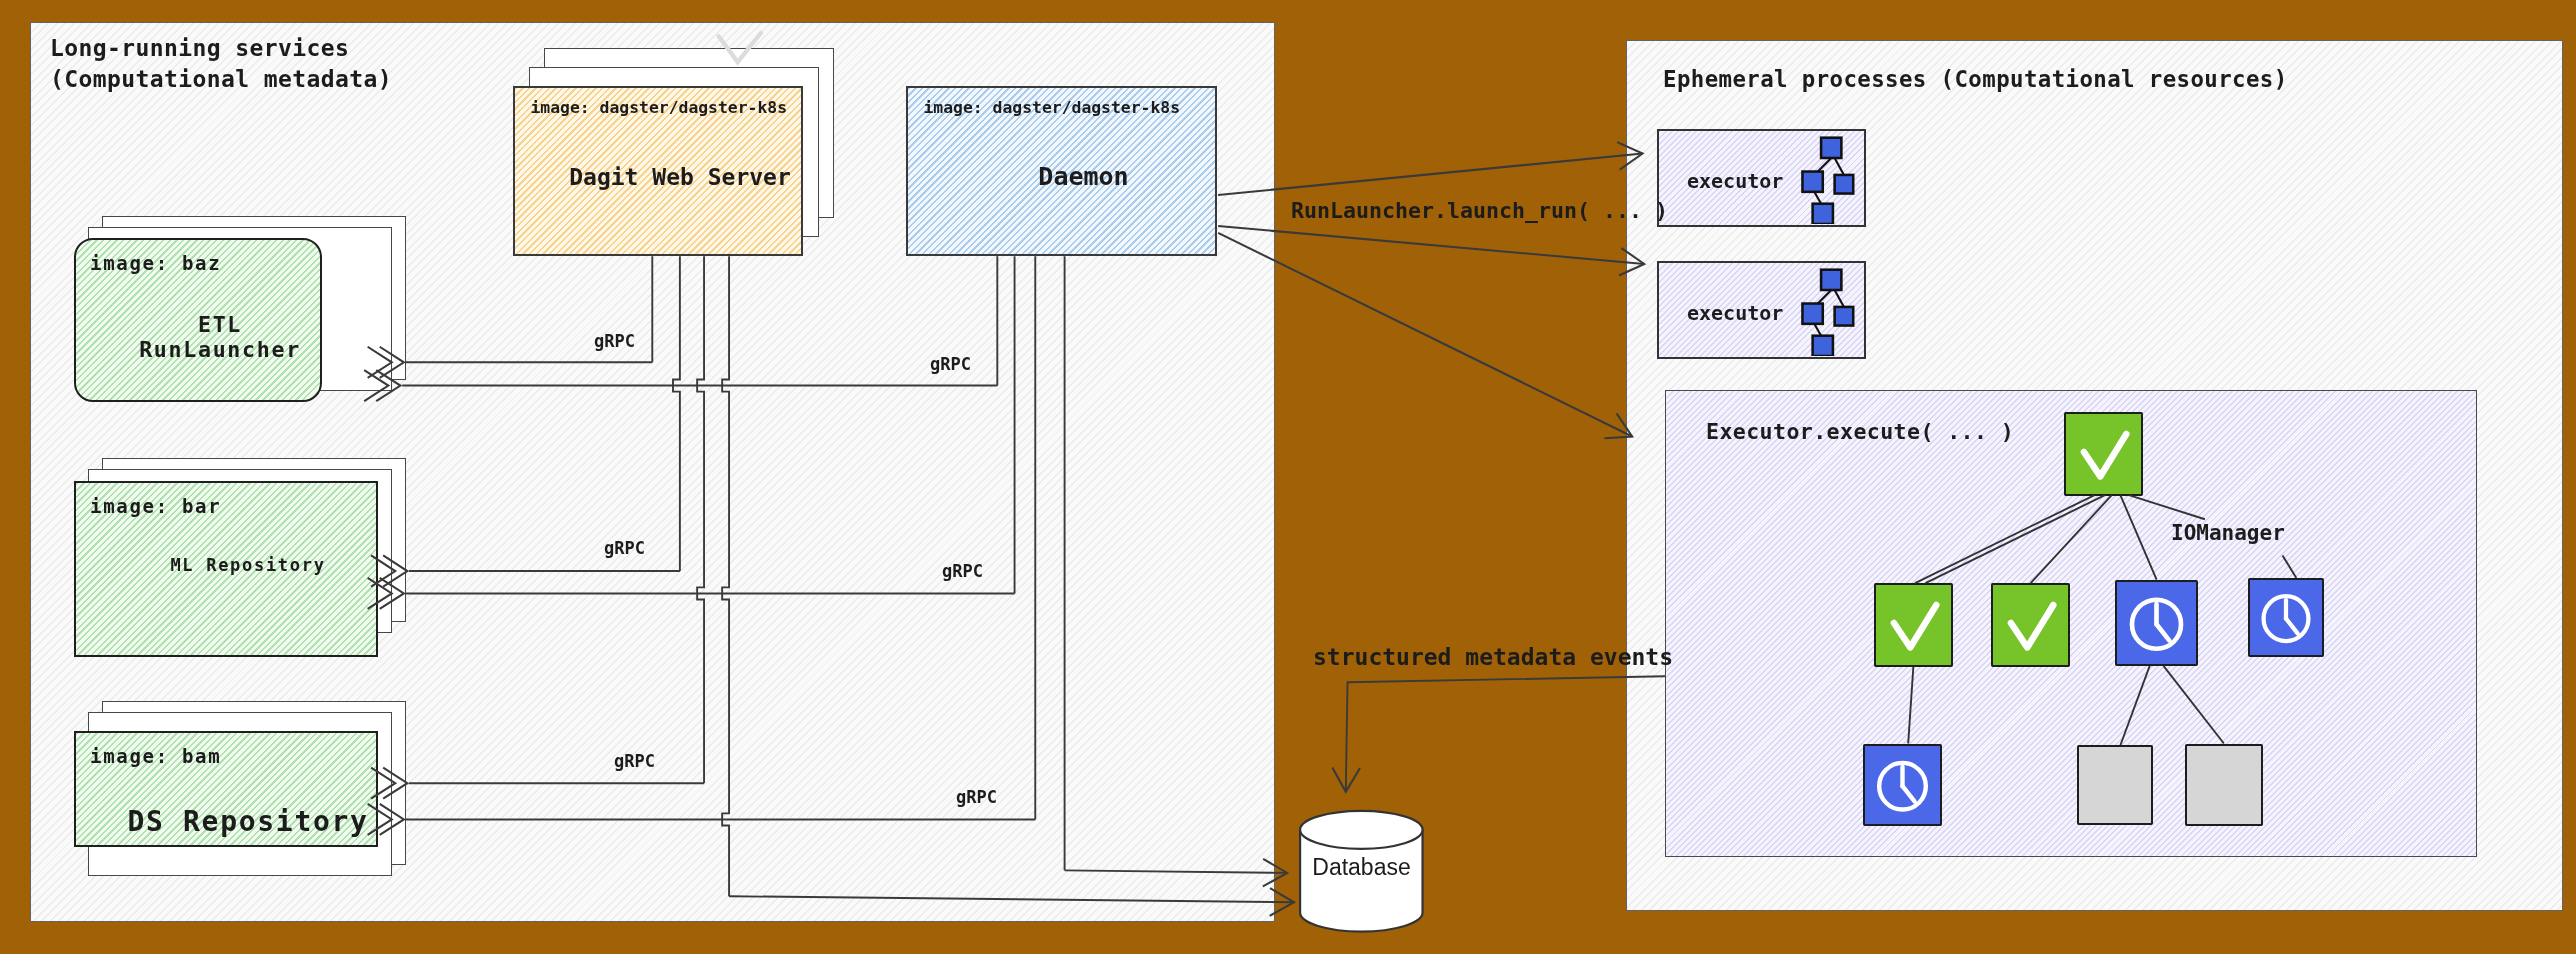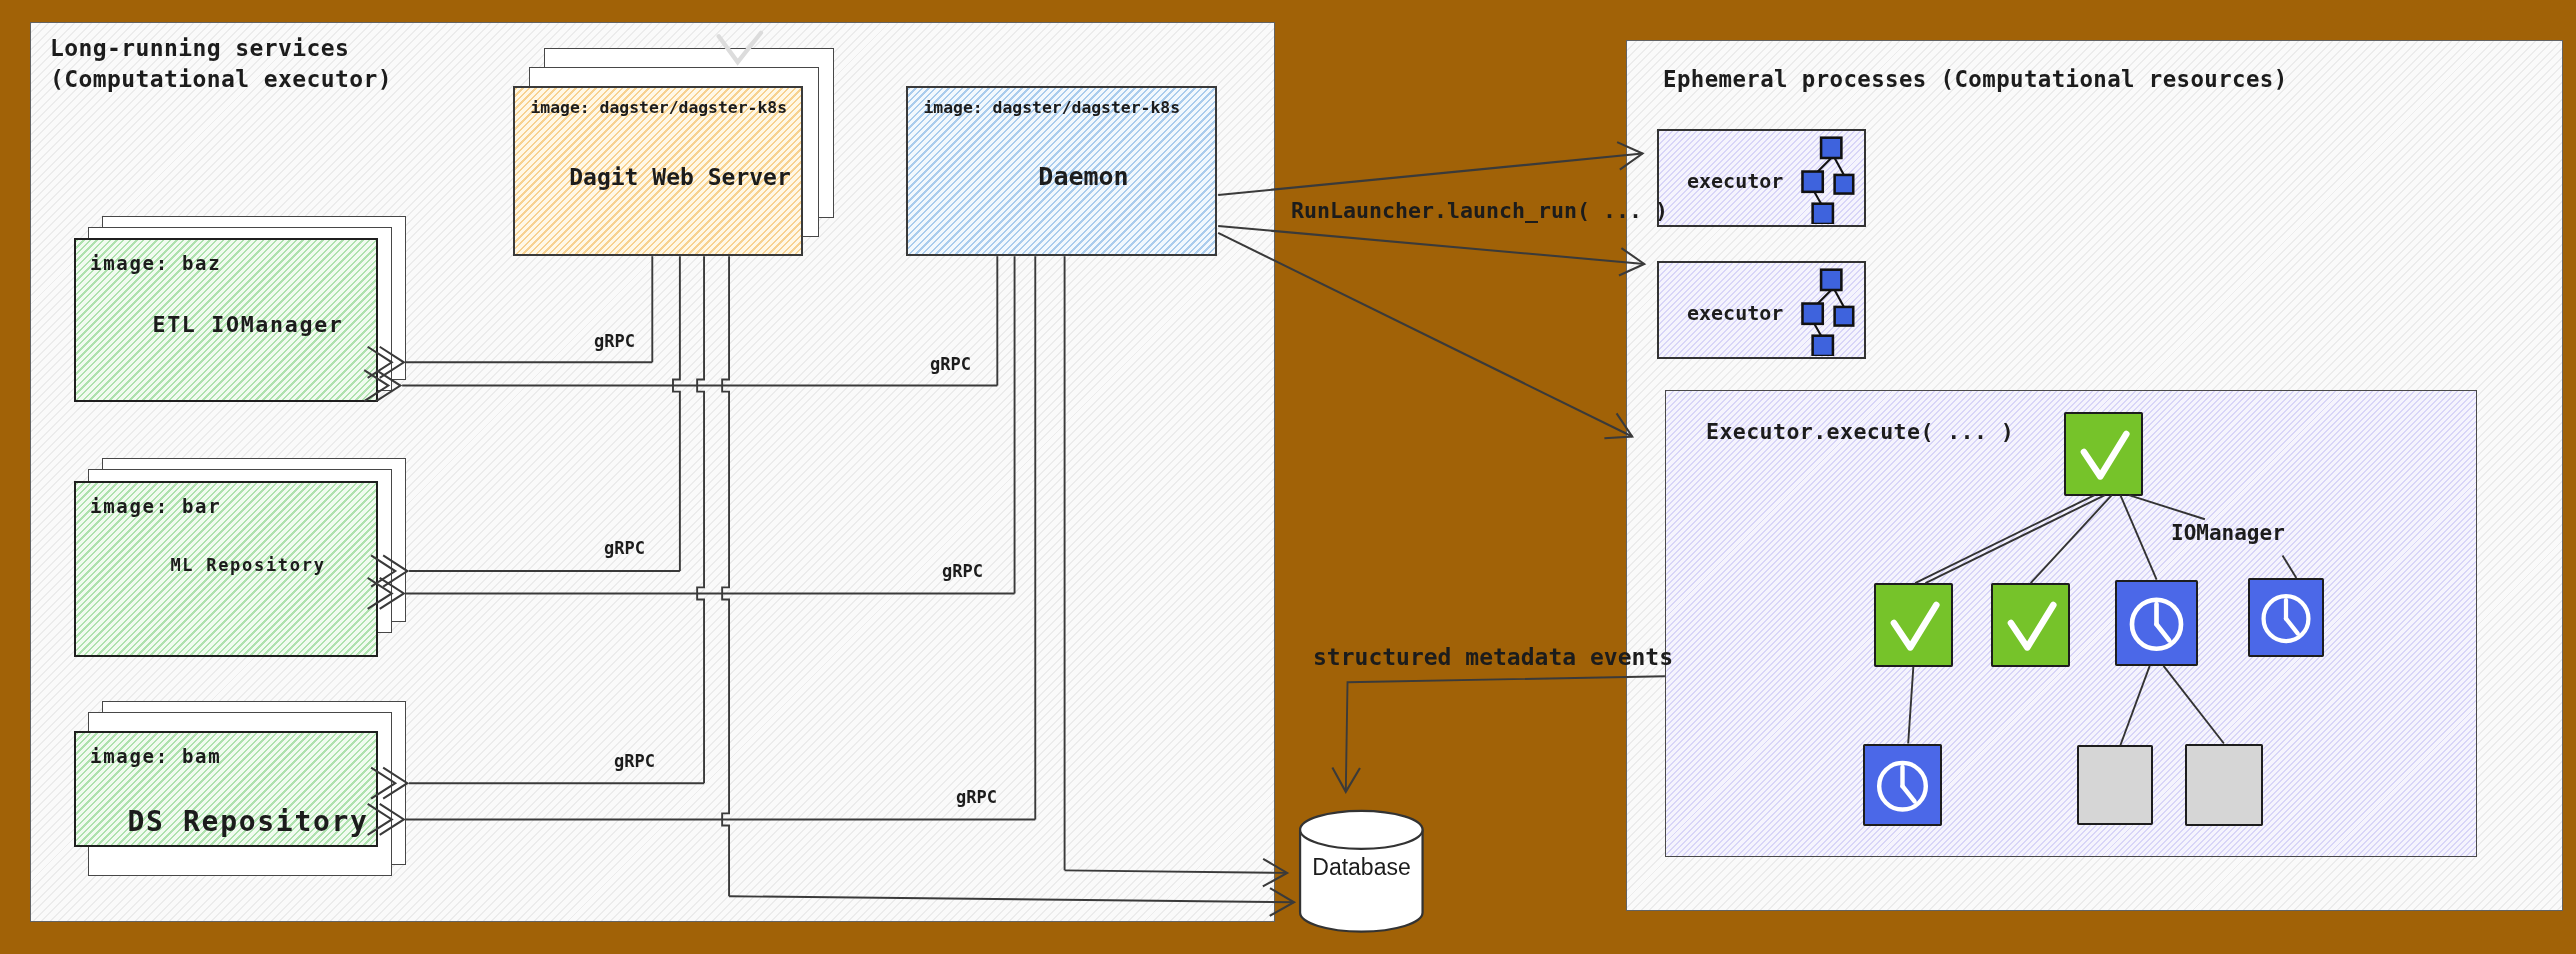--- a/index.html
+++ b/index.html
@@ -49,40 +49,40 @@
   .db-label{font-family:"Liberation Sans", sans-serif;font-size:23px;font-weight:400;text-align:center;z-index:6;}
 </style>
 </head>
 <body>
 
 <div id="canvas">
 
   <div class="abs panel" style="left:30px;top:21.6px;width:1245px;height:900px;"></div>
   <div class="abs panel-title" style="left:50px;top:33px;">
     <div>Long-running services</div>
-    <div>(Computational executor)</div>
+    <div>(Computational metadata)</div>
   </div>
 
   <div class="abs sheet" style="left:544px;top:48px;width:290px;height:170px;"></div>
   <div class="abs sheet" style="left:529px;top:67px;width:290px;height:170px;"></div>
   <div class="abs hatch-yellow" style="left:513px;top:86px;width:290px;height:170px;">
     <div class="img-label">image: dagster/dagster-k8s</div>
     <div class="box-title" style="top:76px;font-size:23px;">Dagit Web Server</div>
   </div>
 
   <div class="abs hatch-blue" style="left:906px;top:86px;width:311px;height:170px;">
     <div class="img-label">image: dagster/dagster-k8s</div>
     <div class="box-title" style="top:74px;font-size:25px;">Daemon</div>
   </div>
 
   <div class="abs sheet" style="left:102px;top:216px;width:304px;height:164px;"></div>
   <div class="abs sheet" style="left:88px;top:227px;width:304px;height:164px;"></div>
-  <div class="abs hatch-green" style="left:74px;top:238px;width:304px;height:164px;">
+  <div class="abs hatch-green" style="left:74px;top:238px;width:248px;height:164px;border-radius:19px;">
     <div class="img-label-repo">image: baz</div>
-    <div class="box-title" style="top:72px;font-size:21.6px;letter-spacing:1.7px;">ETL IOManager</div>
+    <div class="box-title" style="top:72px;font-size:21.6px;letter-spacing:1.7px;">ETL RunLauncher</div>
   </div>
 
   <div class="abs sheet" style="left:102px;top:458px;width:304px;height:164px;"></div>
   <div class="abs sheet" style="left:88px;top:469px;width:304px;height:164px;"></div>
   <div class="abs hatch-green" style="left:74px;top:481px;width:304px;height:176px;">
     <div class="img-label-repo">image: bar</div>
     <div class="box-title" style="top:72px;font-size:17px;letter-spacing:1.7px;">ML Repository</div>
   </div>
 
   <div class="abs sheet" style="left:102px;top:701px;width:304px;height:164px;"></div>

